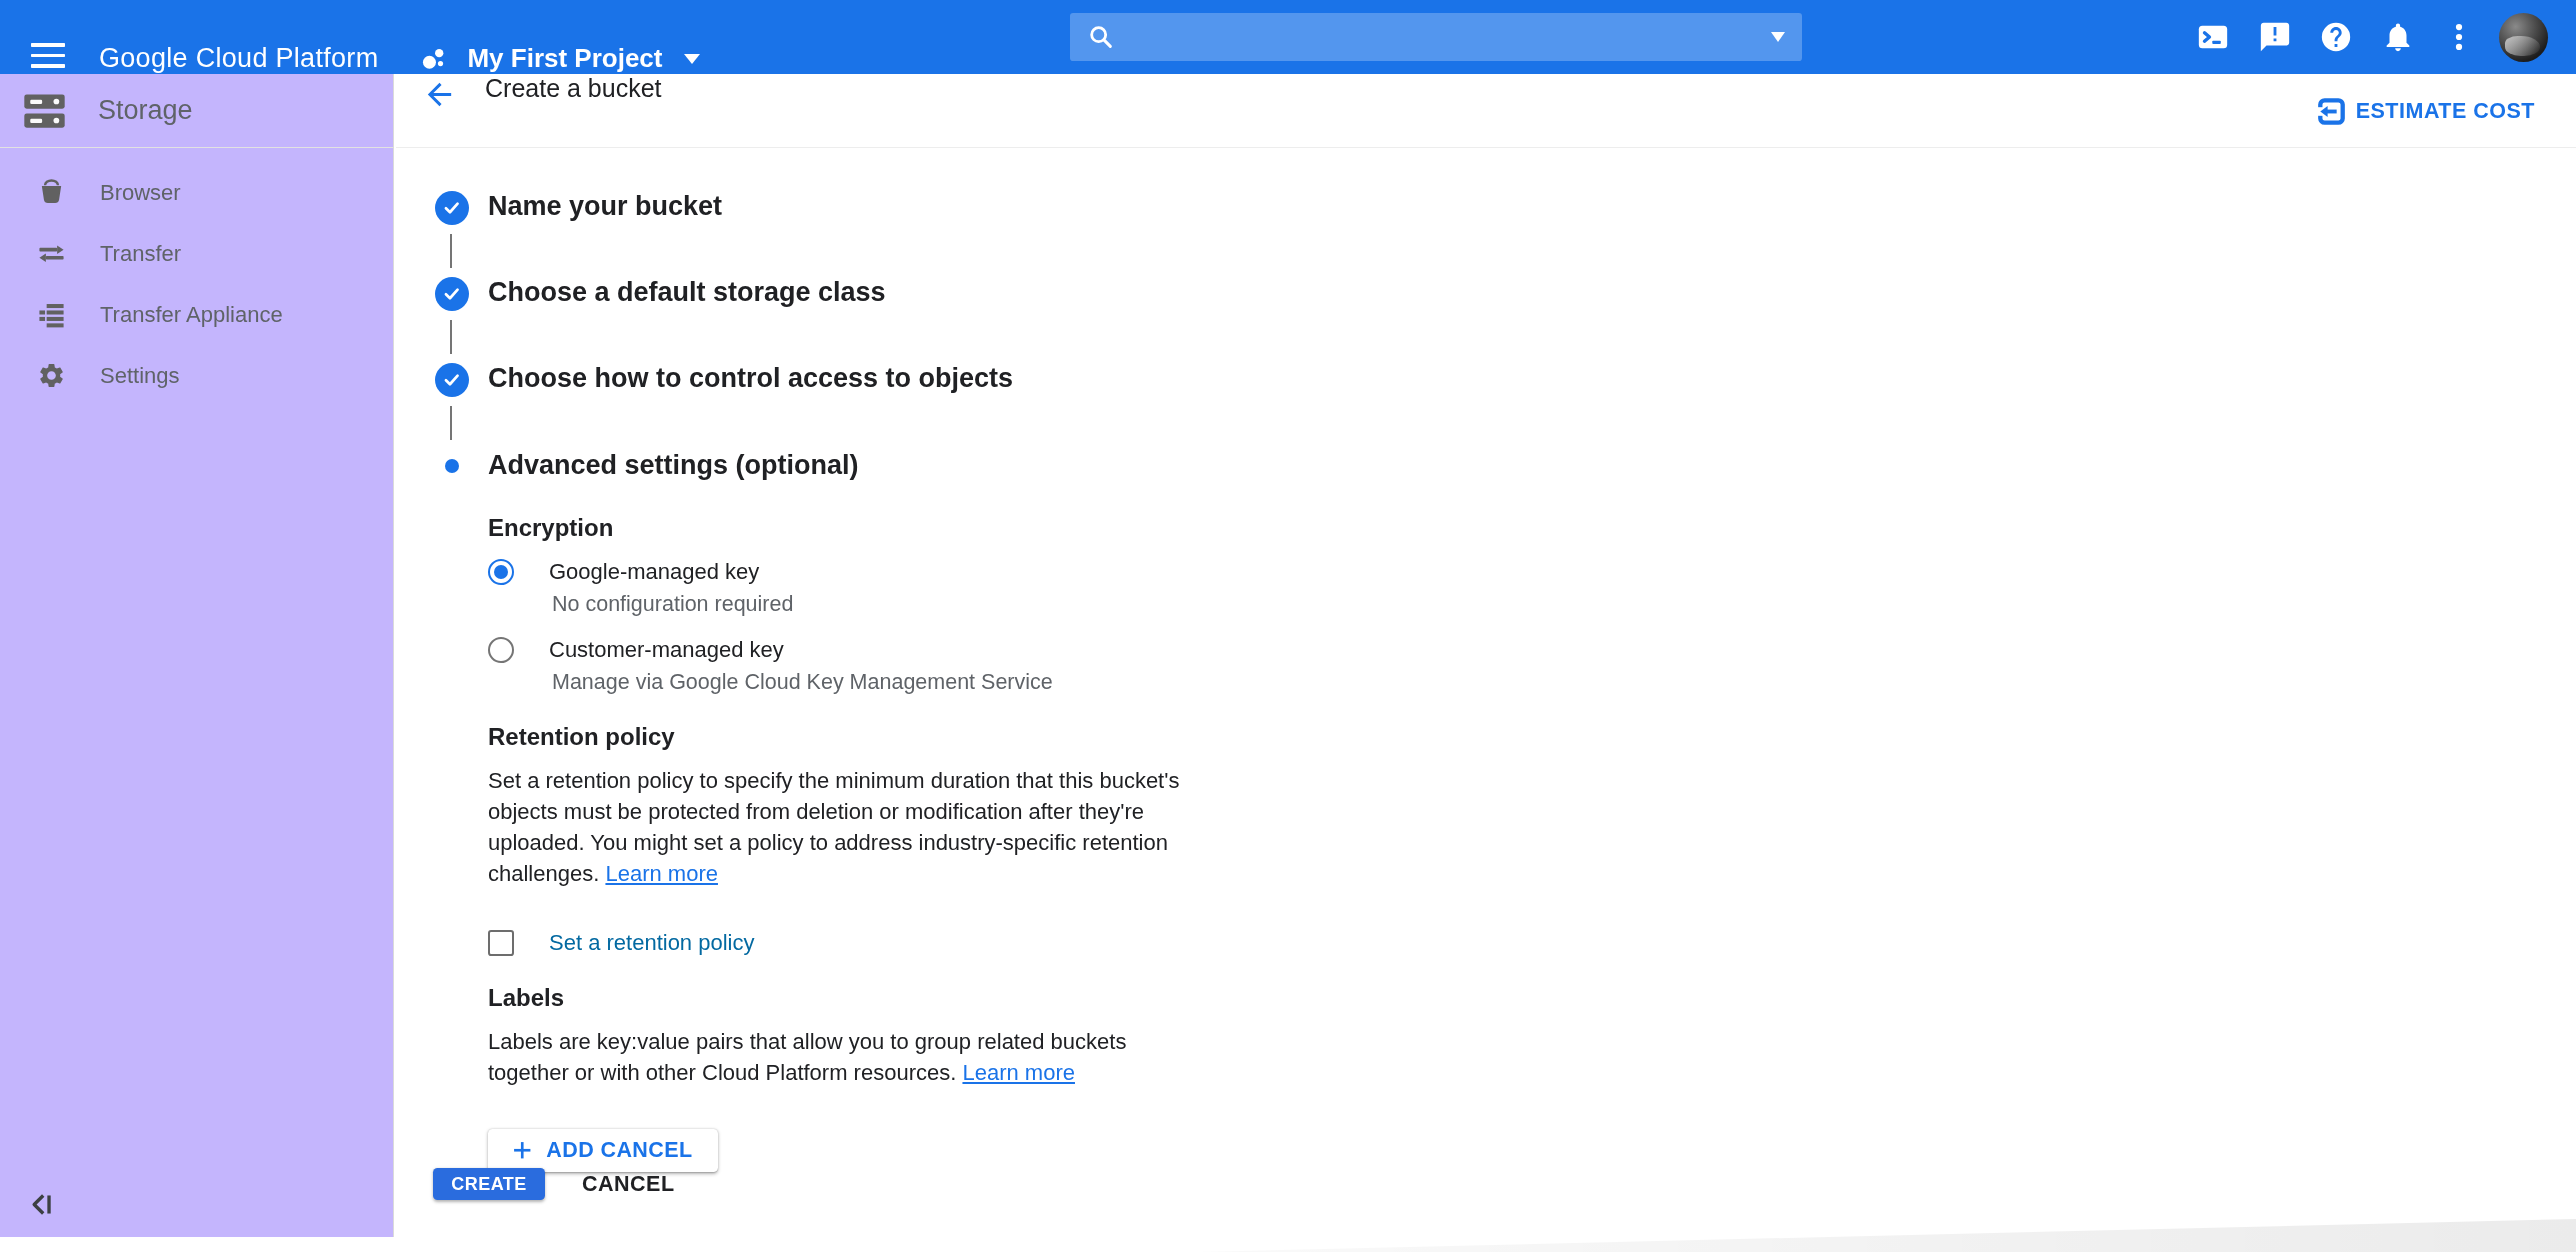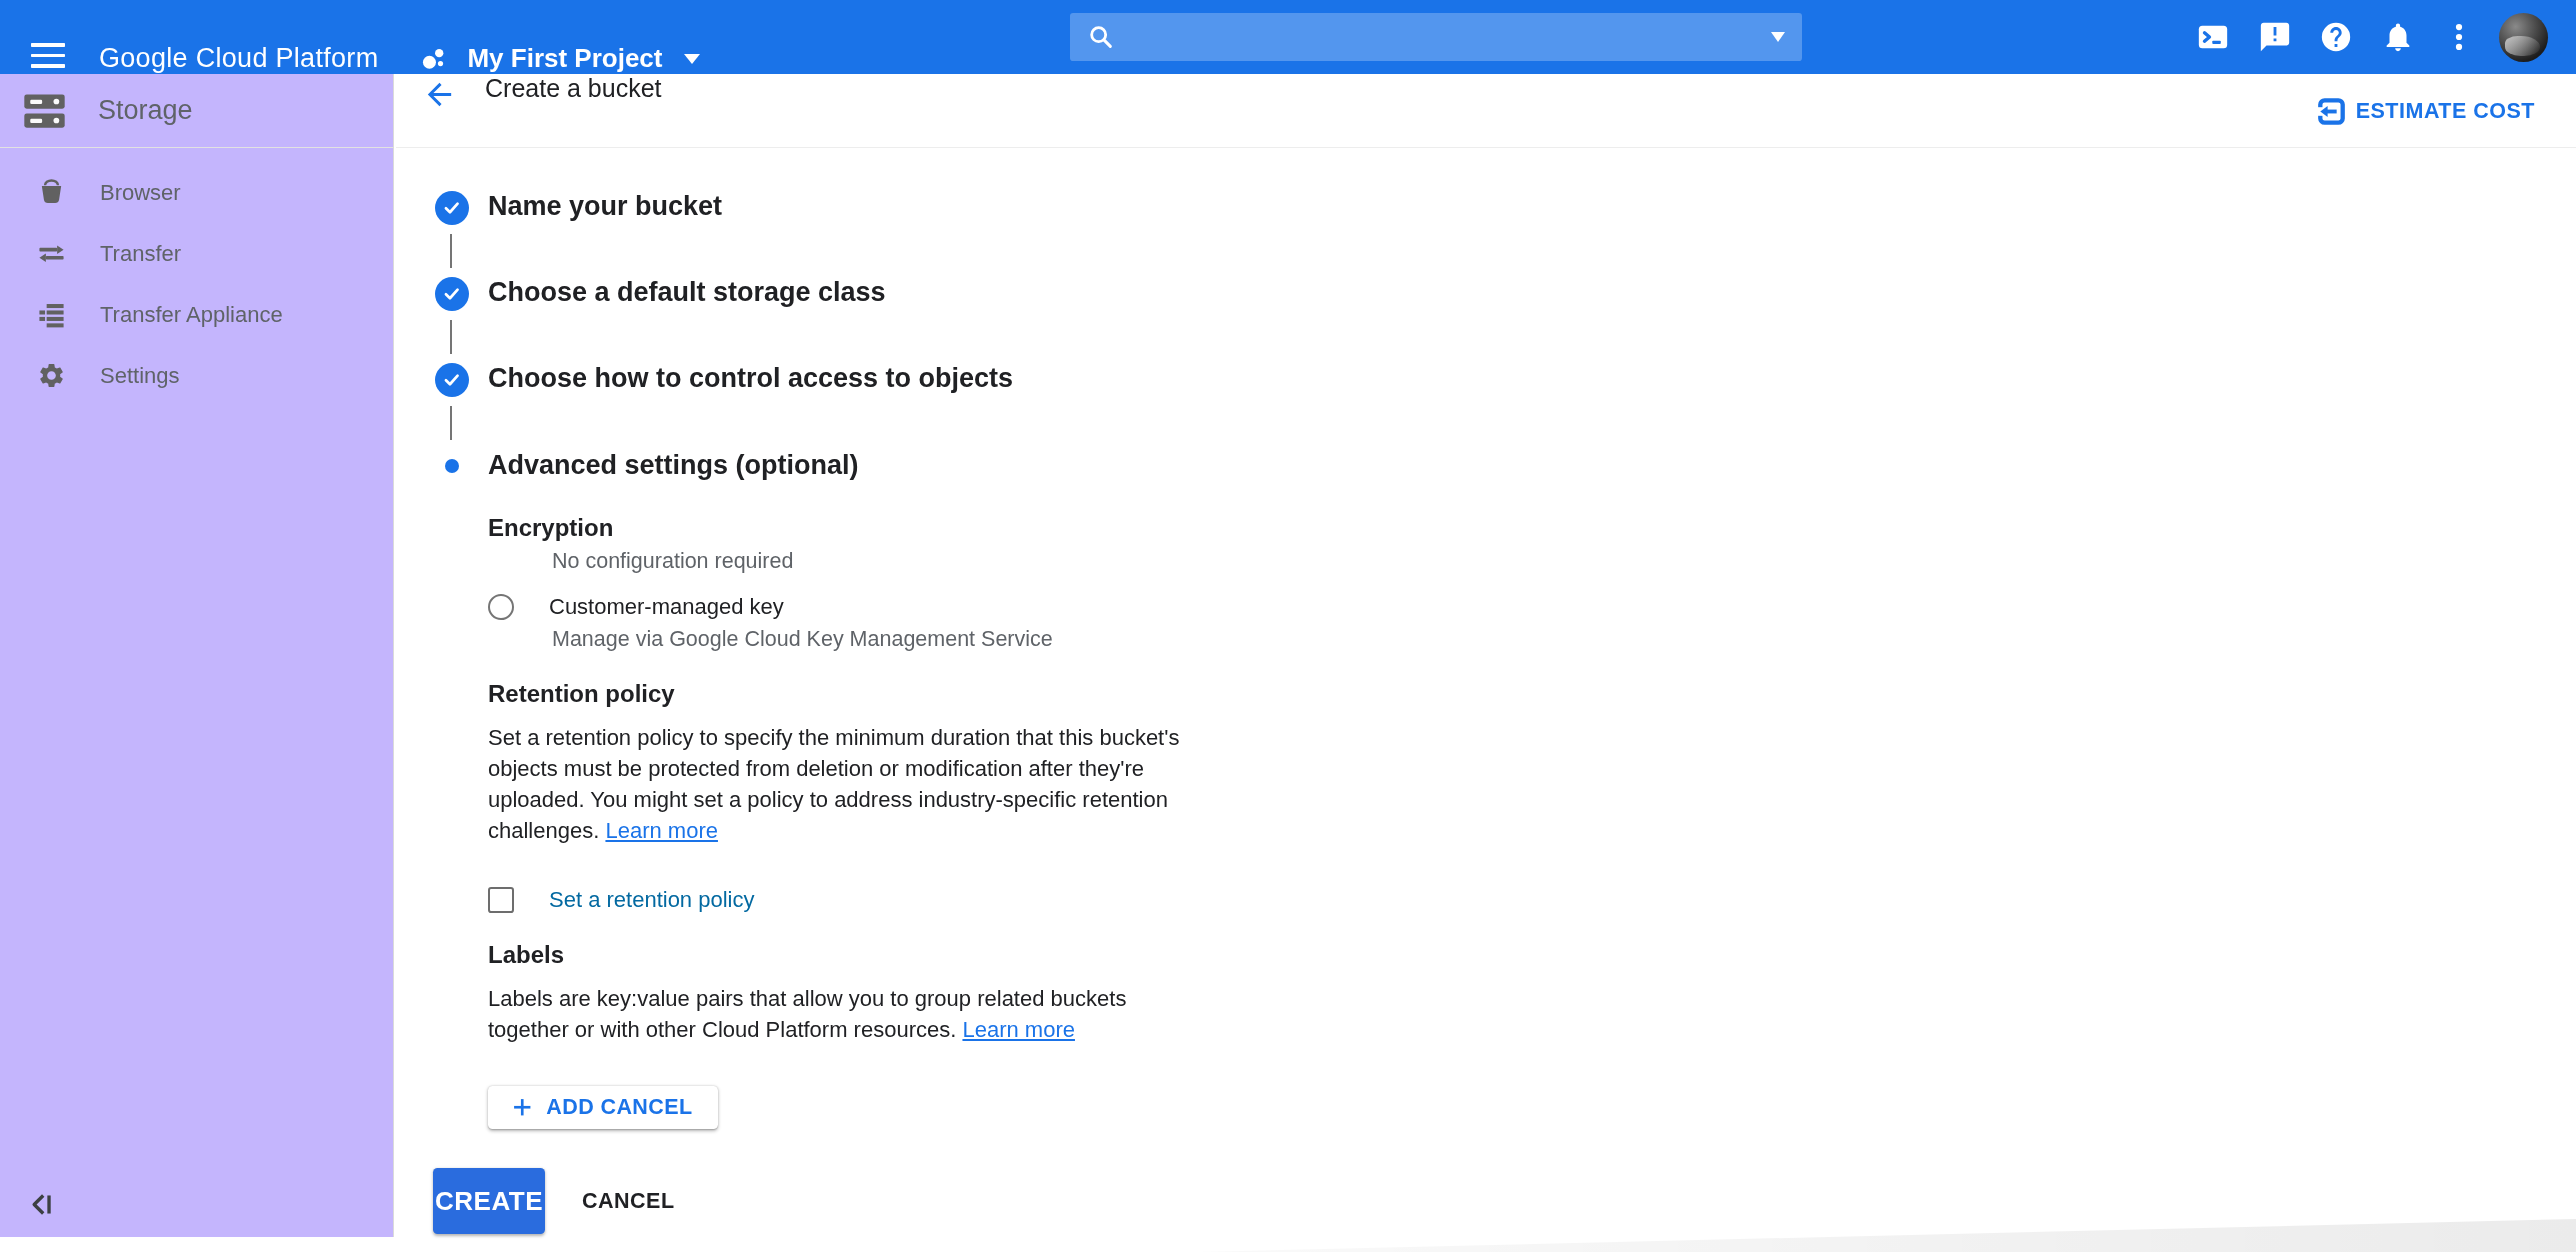--- a/index.html
+++ b/index.html
@@ -89,22 +89,22 @@
   .check-label { margin-left:35px; font-size:22px; color:#0369a1; }
   .labels-heading { margin-top:28px; }
   .add-label-btn { margin-top:41px; display:inline-flex; align-items:center; height:43px; padding:0 26px 0 21.5px;
     background:#fff; border:0; border-radius:4.6px; cursor:pointer;
     box-shadow:0 1.5px 3.8px rgba(0,0,0,.28), 0 0.8px 1.5px rgba(0,0,0,.18); }
   .add-label-btn svg { width:24.5px; height:24.5px; }
   .add-label-btn .blabel { margin-left:12.3px; font-size:21.5px; font-weight:700; letter-spacing:0.4px; color:#1a73e8; }
 
   
   .actions { position:absolute; left:37px; top:1020px; display:flex; align-items:center; }
-  .create-btn { width:112px; height:66px; background:#2a6cde; border:0; border-radius:4.6px; color:#fff;
-    font-size:26px; font-weight:700; letter-spacing:0.5px; cursor:pointer;
+  .create-btn { width:112px; height:32px; background:#2a6cde; border:0; border-radius:4.6px; color:#fff;
+    font-size:18px; font-weight:700; letter-spacing:0.5px; cursor:pointer;
     box-shadow:0 1.5px 3.1px rgba(0,0,0,.3); font-family:inherit; }
   .cancel-btn { margin-left:37px; background:none; border:0; color:#202124; font-size:21.5px; font-weight:700; letter-spacing:0.5px; cursor:pointer; font-family:inherit; }
 
   .corner-shade { position:absolute; right:0; bottom:0; width:1418px; height:34px; pointer-events:none;
     background:linear-gradient(to right, rgba(0,0,0,.02), rgba(0,0,0,.08));
     clip-path:polygon(0 100%, 100% 0, 100% 100%); }
 </style>
 </head>
 <body>
 
@@ -268,20 +268,24 @@
     <div class="step-title" style="top:212px">Choose how to control access to objects</div>
     <div class="connector" style="top:258px"></div>
 
     <div class="step-dot" style="top:311px"></div>
     <div class="step-title" style="top:299px">Advanced settings (optional)</div>
 
     <div class="advanced">
 
       <h2 class="sec-heading">Encryption</h2>
 
+      <div class="opt-row first">
+        <span class="radio selected"></span>
+        <span class="opt-label">Google-managed key</span>
+      </div>
       <div class="opt-desc">No configuration required</div>
 
       <div class="opt-row second">
         <span class="radio"></span>
         <span class="opt-label">Customer-managed key</span>
       </div>
       <div class="opt-desc">Manage via Google Cloud Key Management Service</div>
 
       <h2 class="sec-heading retention-heading">Retention policy</h2>
       <p class="body-text">

